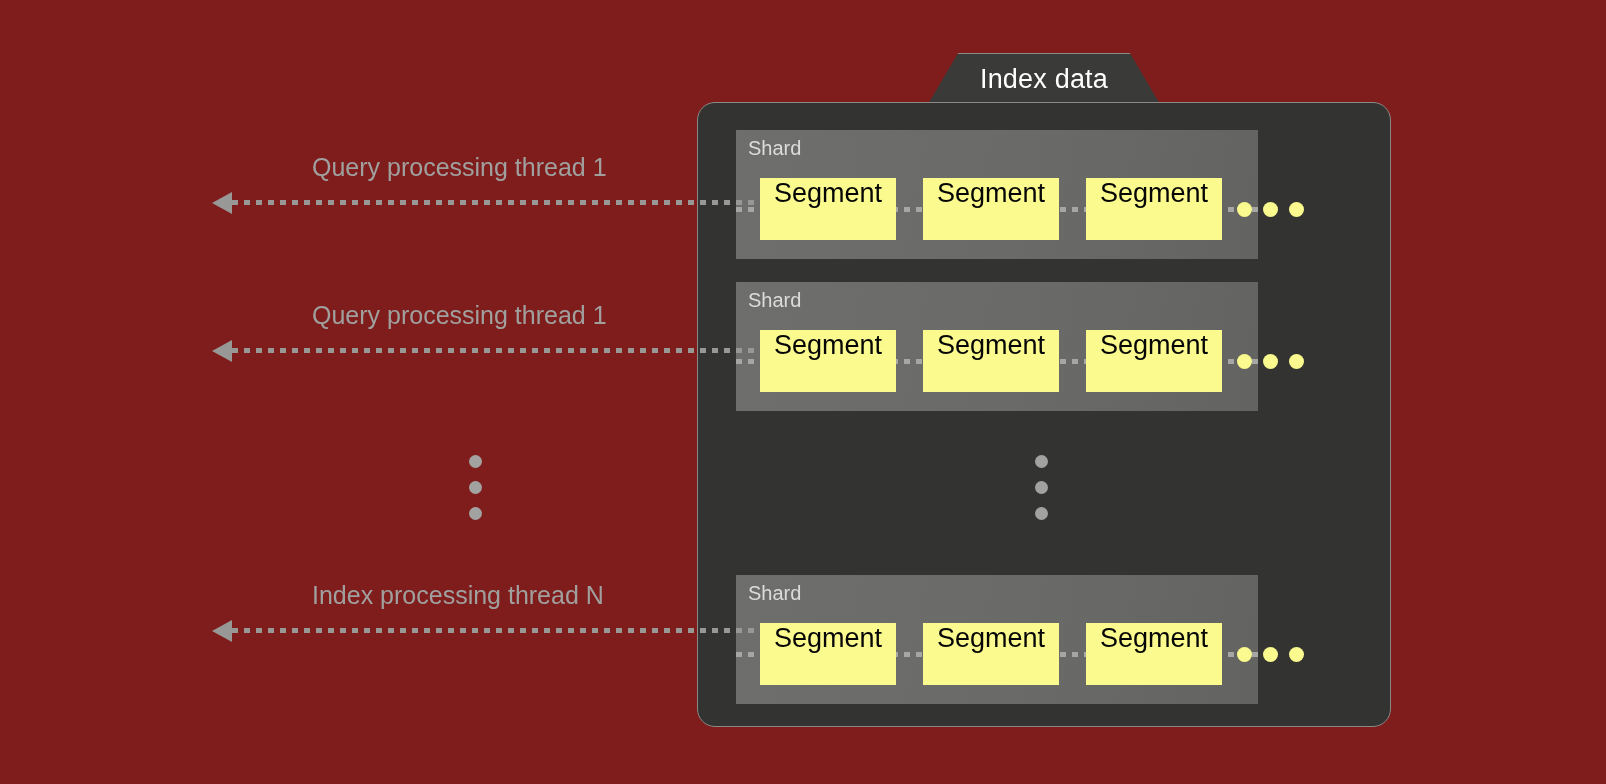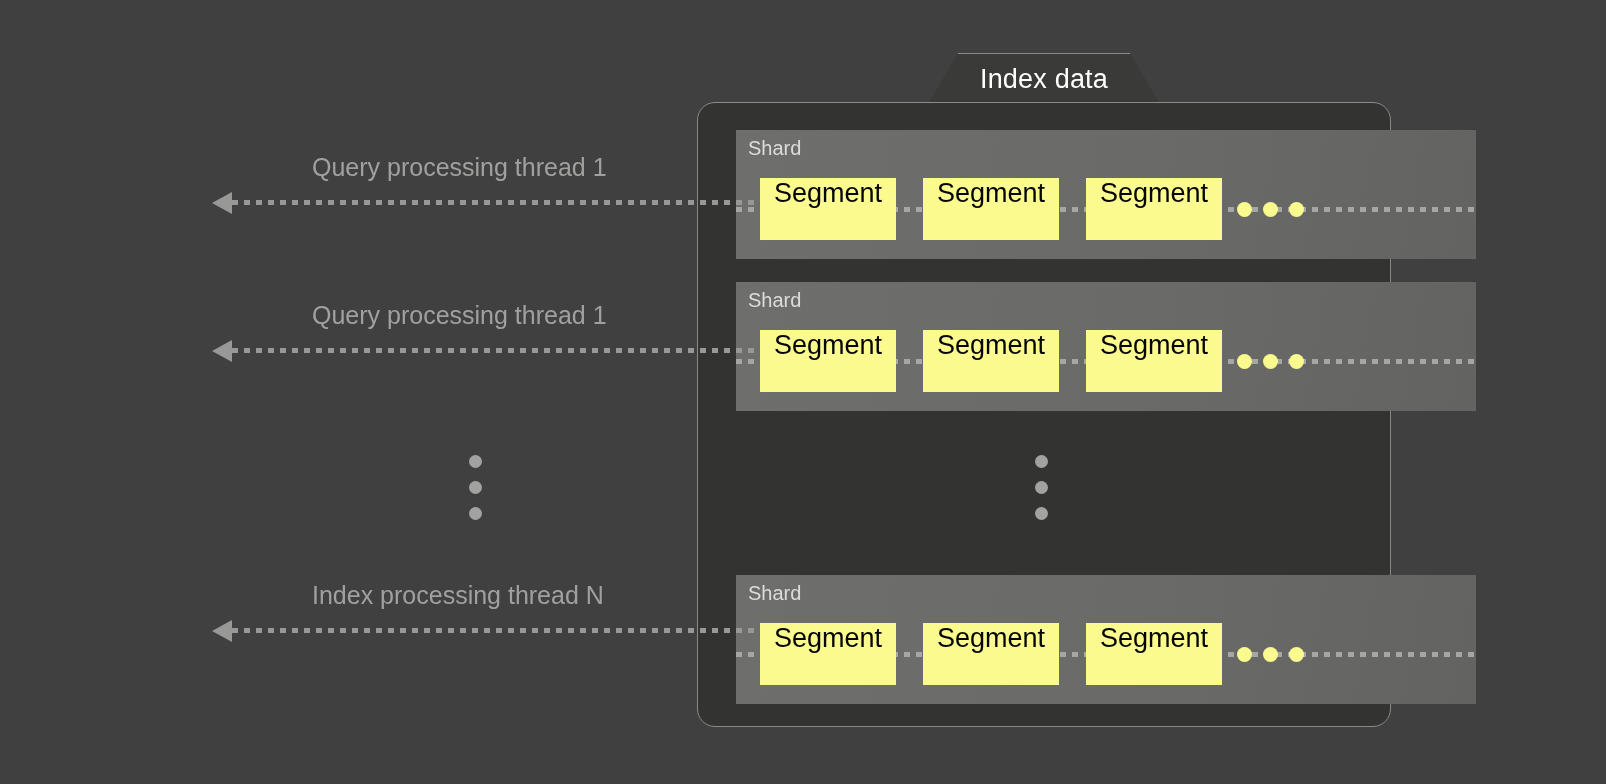--- a/index.html
+++ b/index.html
@@ -8,21 +8,21 @@
     background: #1b1b1a;
   }
   body {
     font-family: "Liberation Sans", sans-serif;
     -webkit-font-smoothing: antialiased;
   }
   #canvas {
     position: relative;
     width: 1606px;
     height: 784px;
-    background: #404040;
+    background: #7f1d1d;
     overflow: hidden;
   }
 
   
   .index-container {
     position: absolute;
     left: 697px;
     top: 102px;
     width: 694px;
     height: 625px;
@@ -62,21 +62,21 @@
     color: #ffffff;
     font-size: 27px;
     letter-spacing: 0.2px;
     white-space: nowrap;
   }
 
   
   .shard {
     position: absolute;
     left: 736px;
-    width: 740px;
+    width: 522px;
     height: 129px;
     background: linear-gradient(100deg, #6e6e6c 0%, #6a6a68 55%, #636361 100%);
     box-sizing: border-box;
   }
   .shard-1 { top: 130px; }
   .shard-2 { top: 282px; }
   .shard-3 { top: 575px; }
 
   .shard-label {
     position: absolute;

